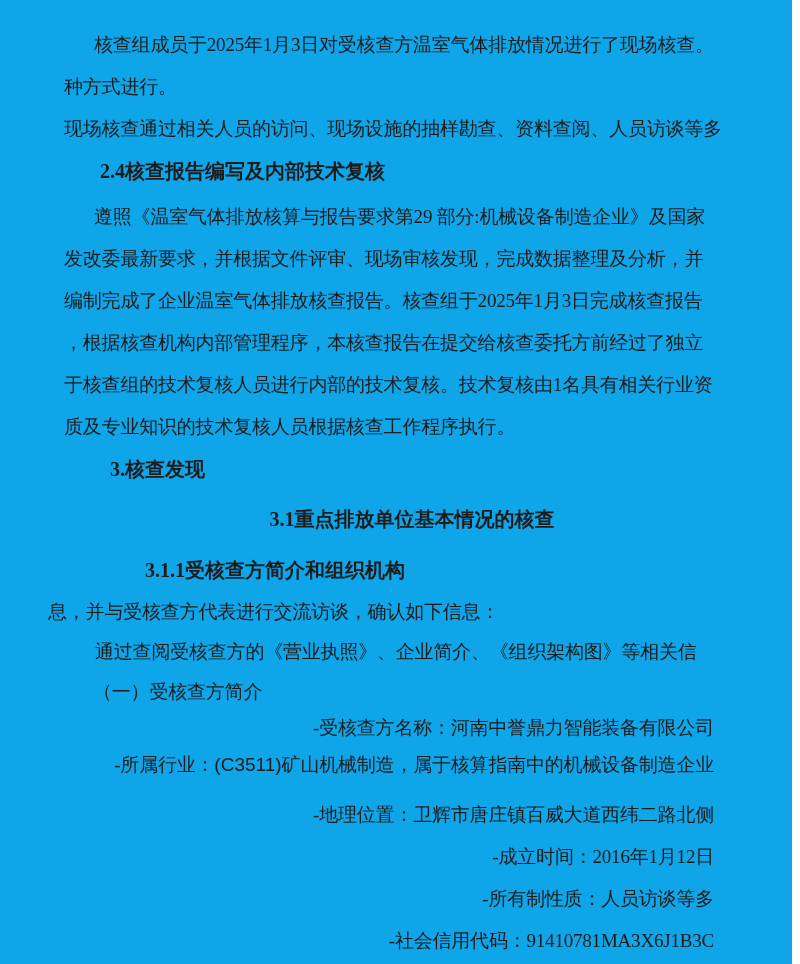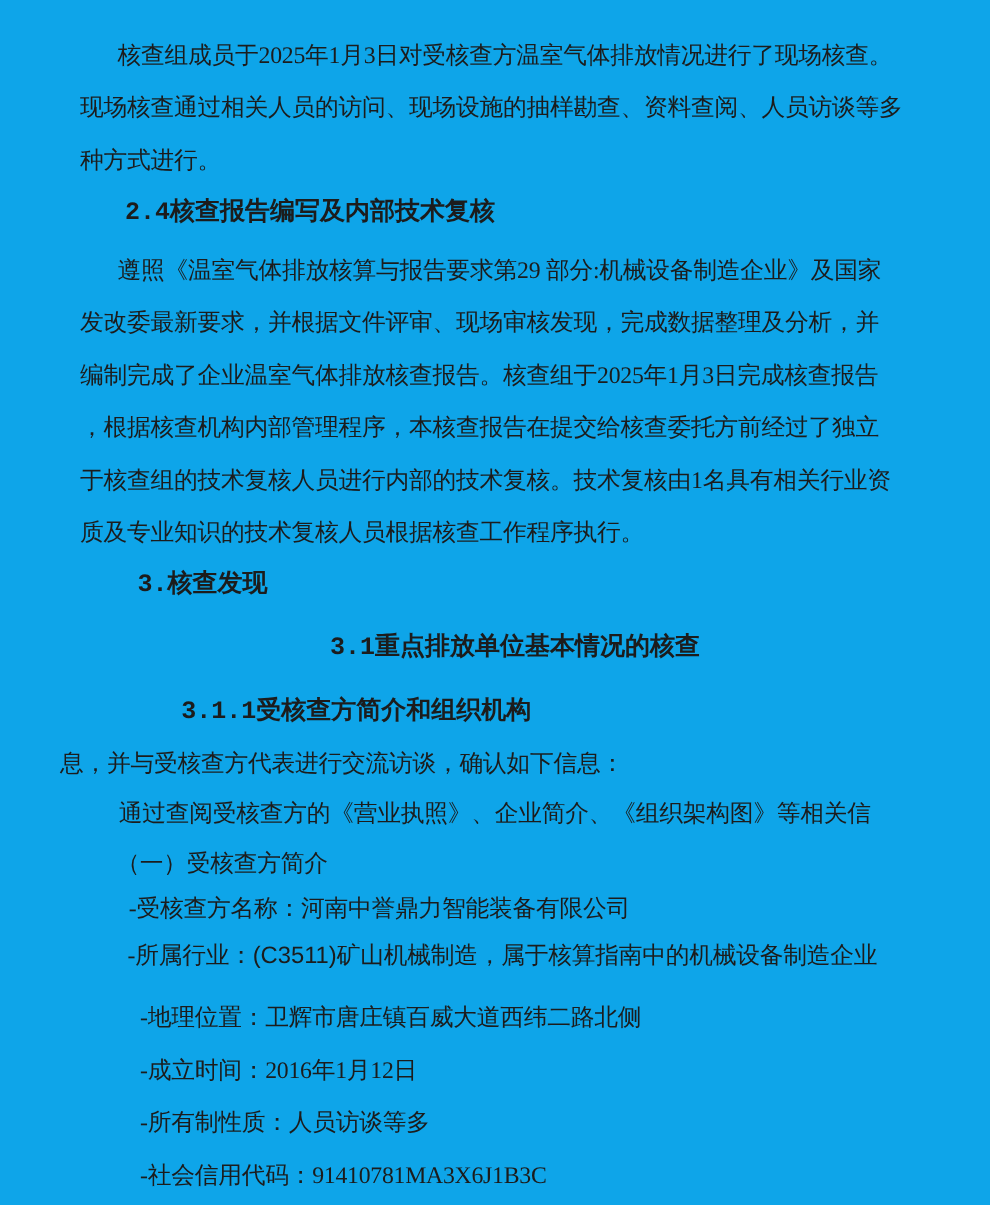--- a/index.html
+++ b/index.html
@@ -17,47 +17,46 @@
     overflow: hidden;
   }
   .line { line-height: 42px; white-space: nowrap; }
   .indent-first { padding-left: 30px; }
   .hd {
     font-weight: bold;
     font-size: 20px;
     line-height: 42px;
     white-space: nowrap;
     letter-spacing: 0;
-    font-family: Liberation Mono, monospace;
   }
   .hd-24 { padding-left: 36px; }
   .hd-3 { padding-left: 46px; }
   .hd-31 { padding-left: 46px; margin-top: 8px; text-align: center; }
   .hd-311 { padding-left: 81px; margin-top: 9px; }
   .para-report { margin-top: 4px; }
   .para-review { margin-left: -16px; margin-top: 1px; }
   .para-review .line { line-height: 40px; }
   .para-review .indent-review { padding-left: 47px; }
   .list-intro { line-height: 40px; padding-left: 29px; white-space: nowrap; }
-  .item { white-space: nowrap; }
+  .item { white-space: nowrap; text-align: right; }
   .item-name { line-height: 32px; padding-left: 39px; }
   .item-industry { line-height: 42px; padding-left: 38px; }
   .item-std { line-height: 42px; padding-left: 48px; }
   .item-location { margin-top: 8px; }
   .sans { font-family: "Liberation Sans", "DejaVu Sans", sans-serif; letter-spacing: 0; margin-top: 44px; }
 </style>
 </head>
 <body>
 
 <div class="page">
 
   <div>
     <div class="line indent-first">核查组成员于2025年1月3日对受核查方温室气体排放情况进行了现场核查。</div>
+    <div class="line">种方式进行。</div>
     <div class="line">现场核查通过相关人员的访问、现场设施的抽样勘查、资料查阅、人员访谈等多</div>
-    <div class="line">种方式进行。</div>
   </div>
 
   <div class="hd hd-24">2.4核查报告编写及内部技术复核</div>
 
   <div class="para-report">
     <div class="line indent-first">遵照《温室气体排放核算与报告要求第29 部分:机械设备制造企业》及国家</div>
     <div class="line">发改委最新要求，并根据文件评审、现场审核发现，完成数据整理及分析，并</div>
     <div class="line">编制完成了企业温室气体排放核查报告。核查组于2025年1月3日完成核查报告</div>
     <div class="line">，根据核查机构内部管理程序，本核查报告在提交给核查委托方前经过了独立</div>
     <div class="line">于核查组的技术复核人员进行内部的技术复核。技术复核由1名具有相关行业资</div>

